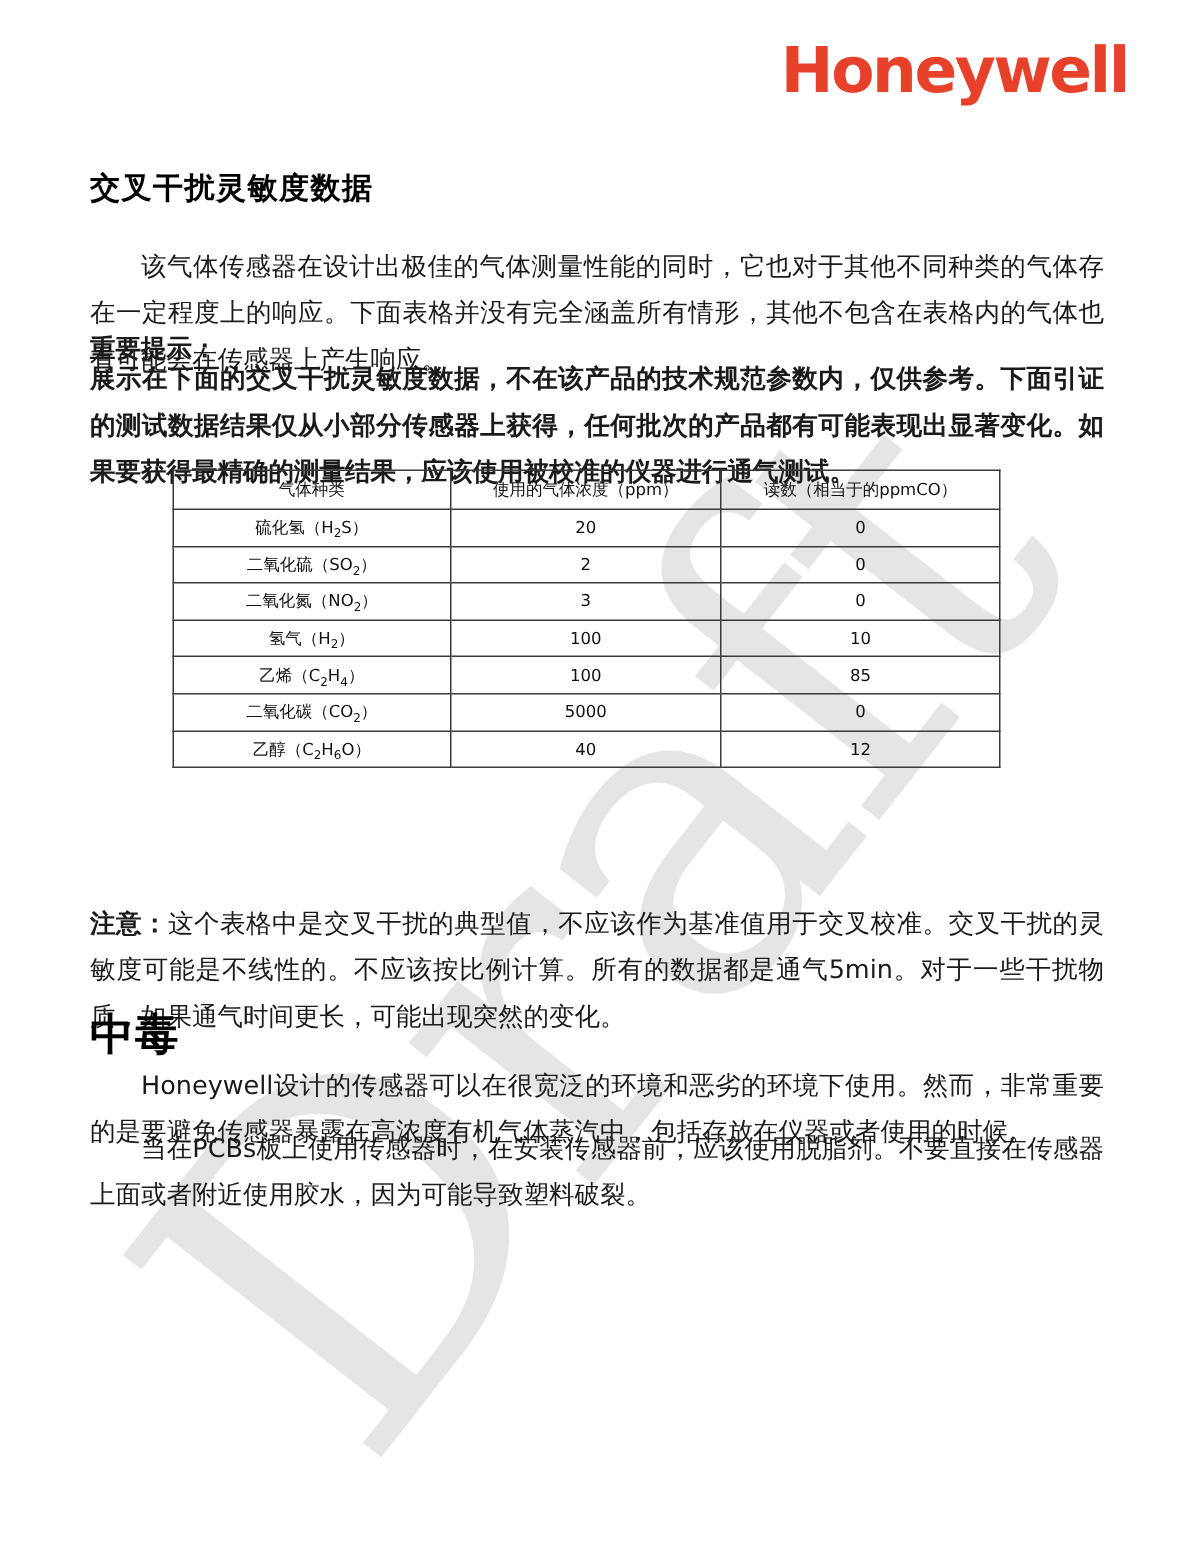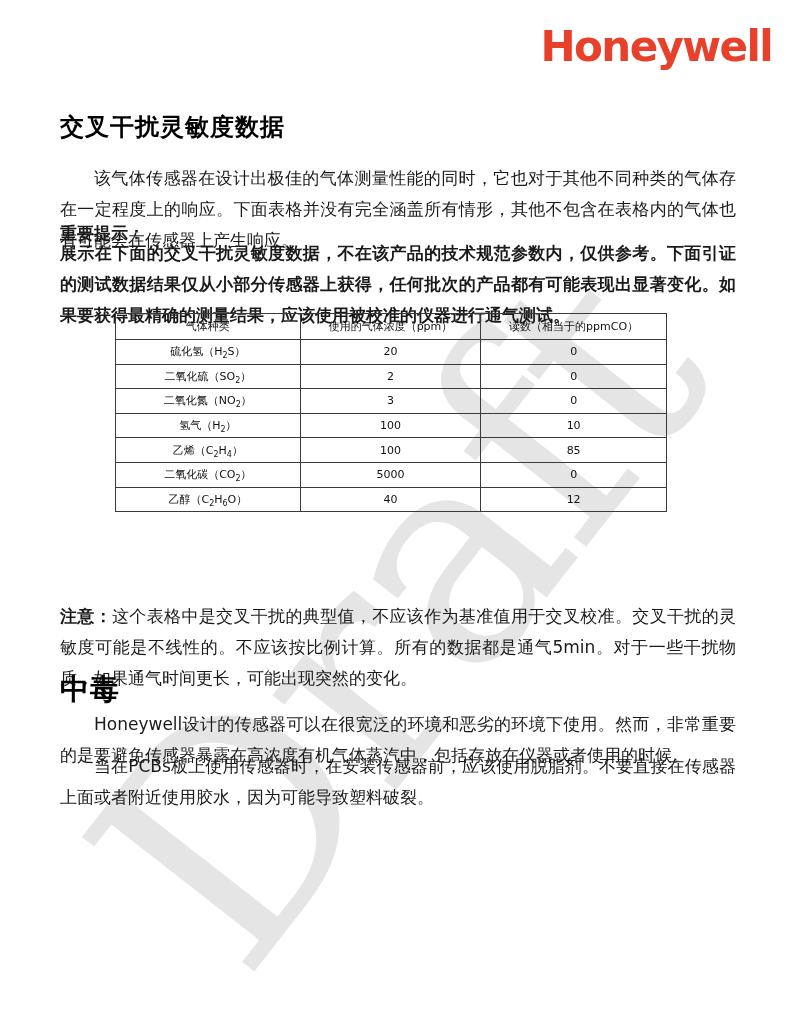--- a/index.html
+++ b/index.html
@@ -46,41 +46,41 @@
   
   #content {
     position: relative;
     z-index: 2;
   }
 
   
   #logo-wrap {
     position: absolute;
     top: 26px;
-    right: 24px;
+    right: 44px;
     z-index: 3;
     text-align: center;
   }
   #logo-wrap .logo-text {
     font-family: "DejaVu Sans", "Liberation Sans", sans-serif;
     font-size: 42px;
     font-weight: 700;
     letter-spacing: -1.6px;
     line-height: 1;
     white-space: nowrap;
     transform: scaleX(0.93);
     transform-origin: right center;
   }
 
   
   .h1 {
     position: absolute;
     left: 60px;
     top: 113px;
-    font-size: 24px;
+    font-size: 20px;
     font-weight: 700;
     letter-spacing: 1px;
     color: #000;
     line-height: 1.2;
   }
   .h2 {
     position: absolute;
     left: 60px;
     top: 672px;
     font-size: 29px;

